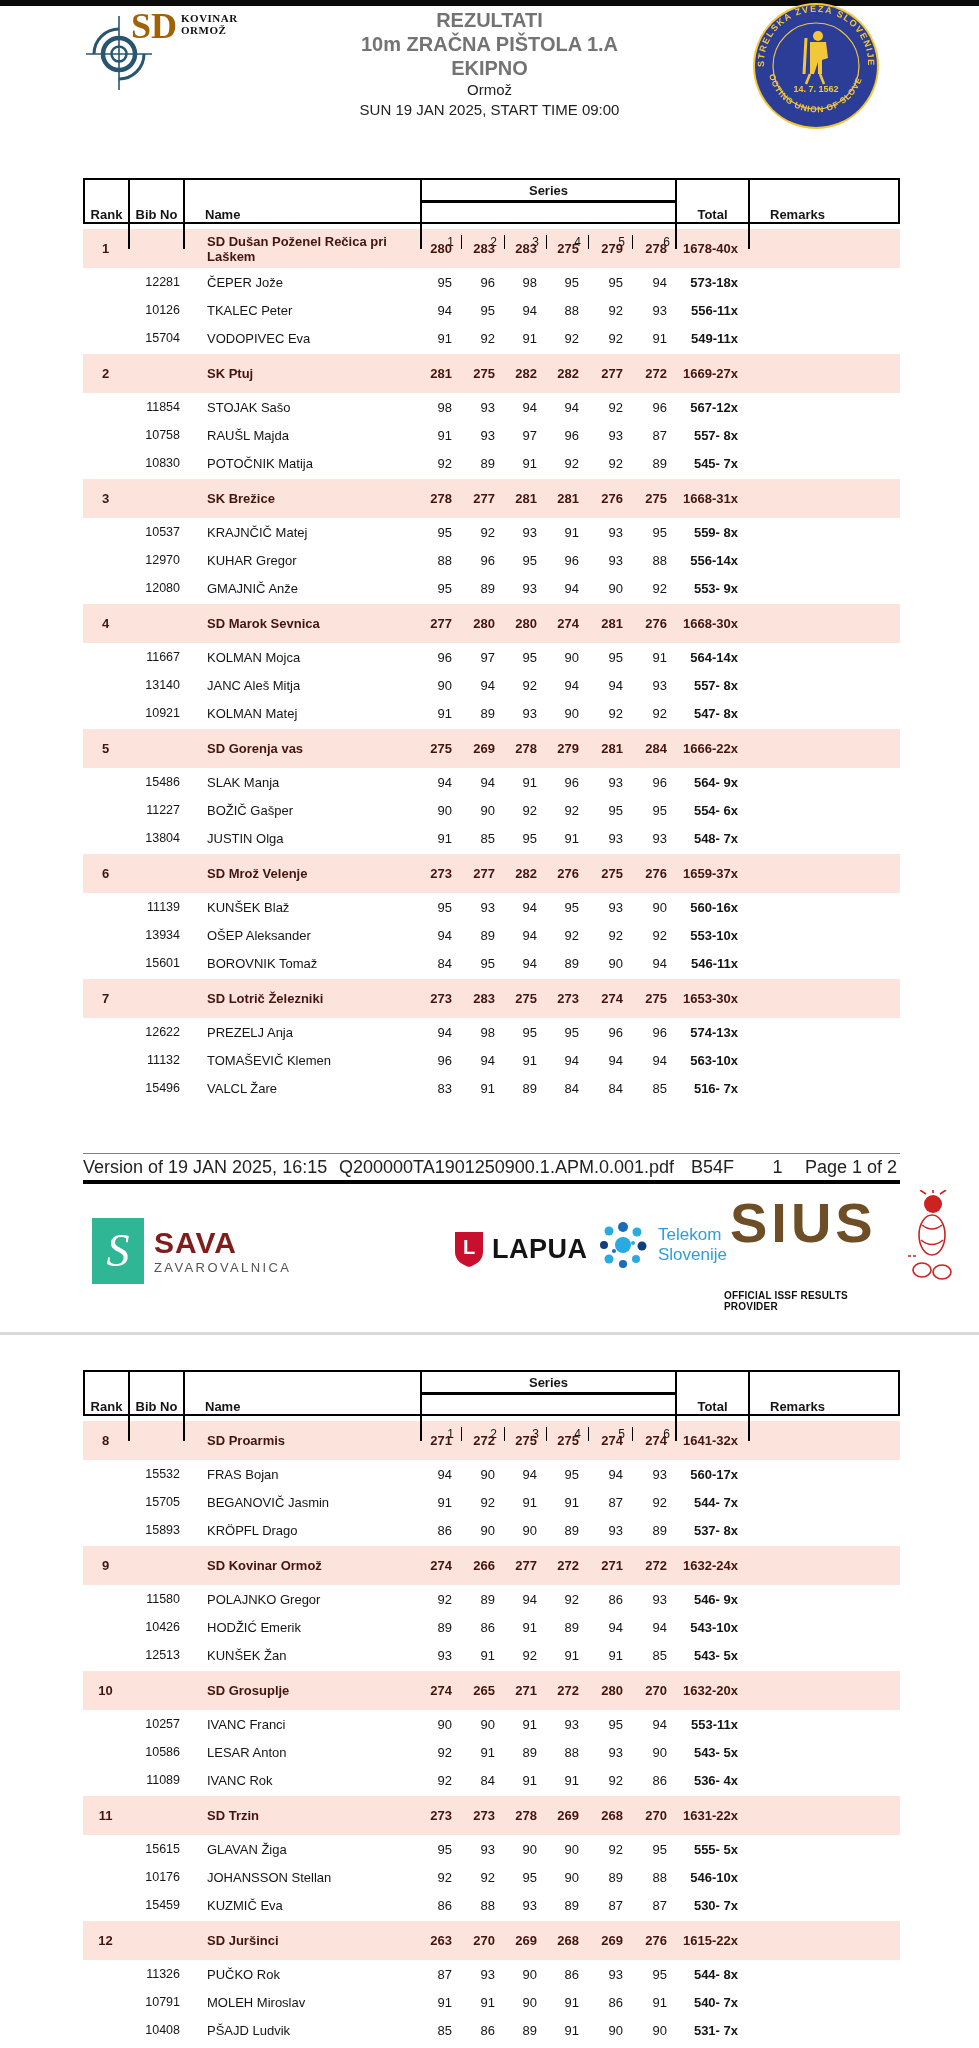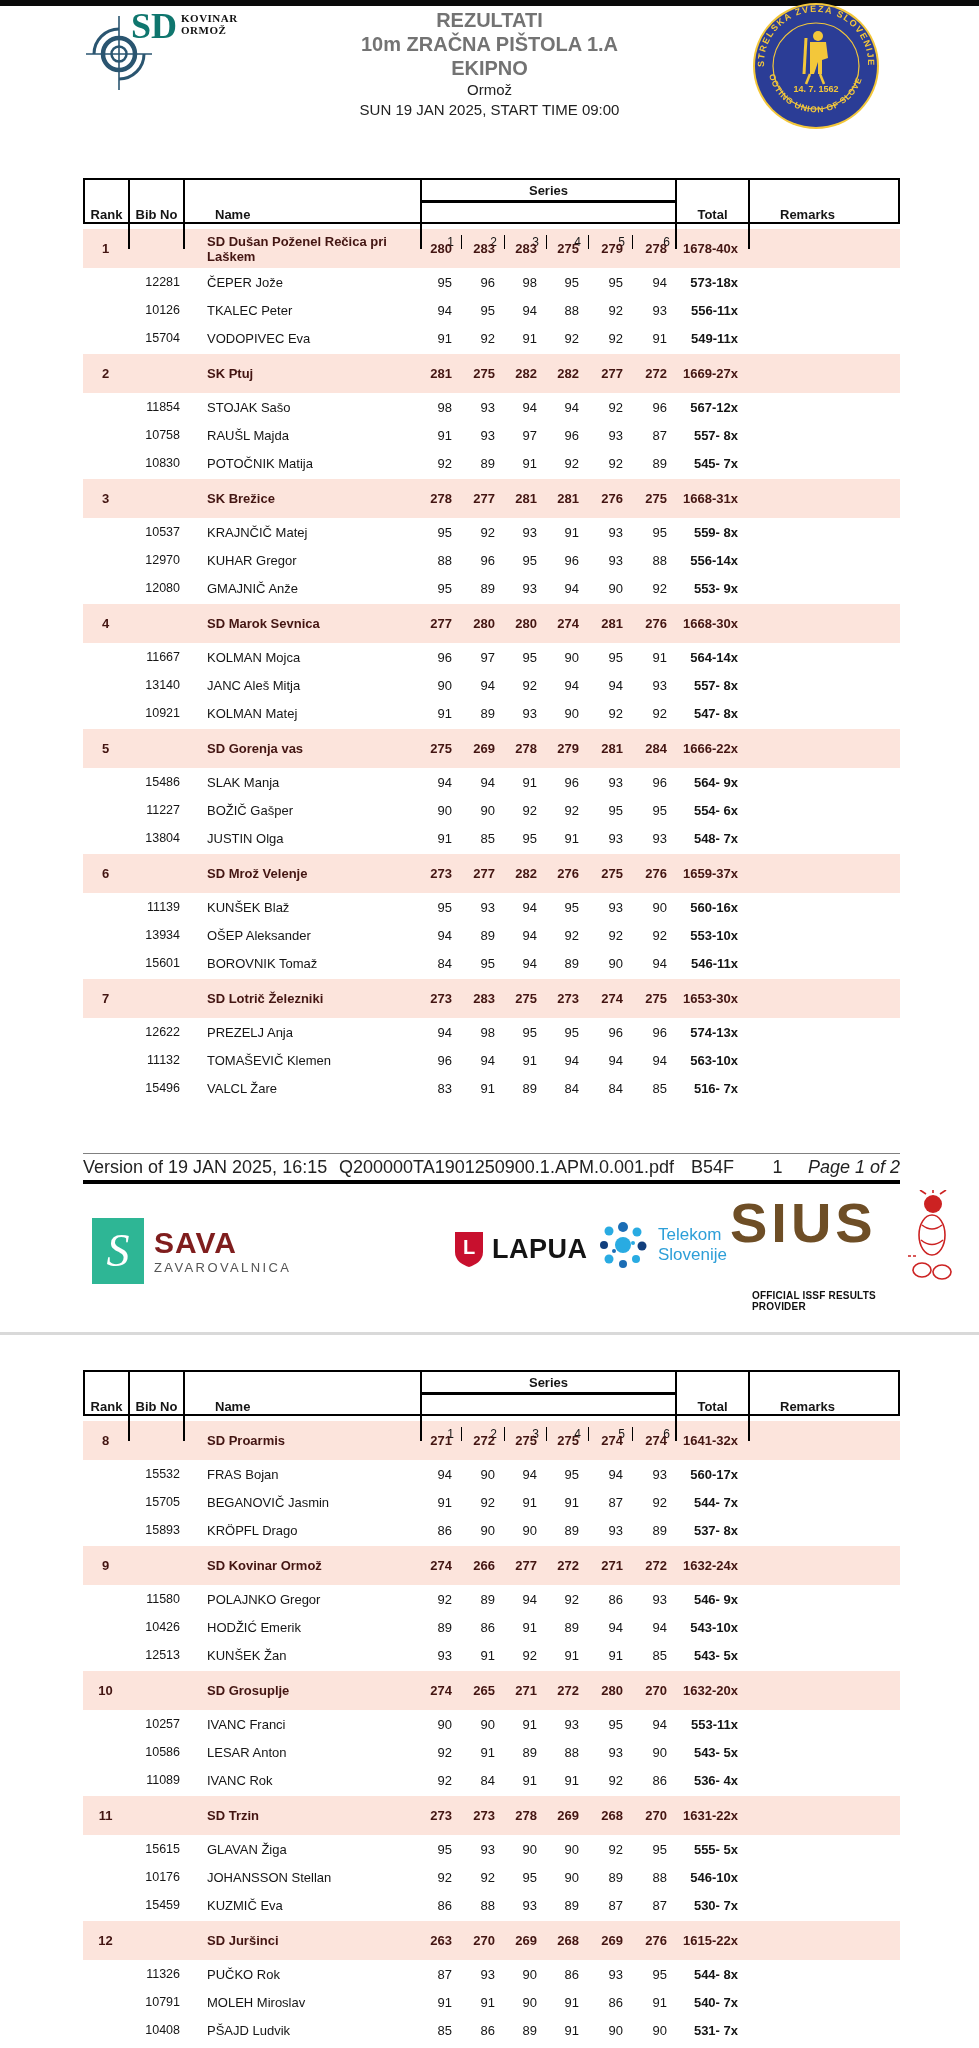--- a/index.html
+++ b/index.html
@@ -7,34 +7,34 @@
     width:979px;height:2048px;position:relative;background:#fff;
     font-family:"Liberation Sans","DejaVu Sans",sans-serif;color:#151515;
     overflow:hidden;
   }
   .abs{position:absolute;}
   #top-bar{left:0;top:0;width:979px;height:6px;background:#0a0a0a;}
 
   
   #org-logo-icon{left:86px;top:14px;}
   #org-logo-text{left:131px;top:10px;display:flex;align-items:flex-start;}
-  .sd-big{font-family:"Liberation Serif","DejaVu Serif",serif;font-size:36px;font-weight:bold;line-height:32px;color:#0f766e;}
+  .sd-big{font-family:"Liberation Serif","DejaVu Serif",serif;font-size:36px;font-weight:bold;line-height:32px;color:#a16207;}
   .org-lines{margin-left:4px;margin-top:3px;font-family:"Liberation Serif","DejaVu Serif",serif;font-weight:bold;font-size:11px;line-height:11.5px;letter-spacing:.5px;color:#111;}
   #title-block{left:0;top:8px;width:979px;text-align:center;}
   .t-main{font-size:20px;font-weight:bold;line-height:24px;color:#737373;}
   .t-sub{font-size:15px;line-height:20px;color:#222;}
   #fed-badge{left:752px;top:2px;}
 
   
   .rtable{left:83px;width:817px;}
   #table1{top:178px;}
   #table2{top:1370px;}
   .thead{display:grid;grid-template-columns:45px 55px 237px 255px 73px 150px;border:2px solid #000;height:46px;box-sizing:border-box;background:#fff;}
   .th{border-right:2px solid #000;display:flex;align-items:center;justify-content:center;font-weight:bold;font-size:13px;}
-  .th.l{justify-content:flex-start;padding-left:6px;margin-left:24px;}
+  .th.l{justify-content:flex-start;padding-left:20px;}
   .th:last-child{border-right:none;}
   .sgroup{border-right:2px solid #000;display:flex;flex-direction:column;gap:32px;}
   .slabel{height:20px;display:flex;align-items:center;justify-content:center;font-weight:bold;font-size:13px;border-bottom:3px solid #000;}
   .snums{flex:1;display:grid;grid-template-columns:40px 43px 42px 42px 44px 44px;}
   .snums span{border-right:1px solid #000;display:flex;align-items:center;justify-content:flex-end;padding-right:7px;font-size:12px;box-sizing:border-box;}
   .snums span:last-child{border-right:none;}
 
   .rows{margin-top:5px;}
   .trow{display:grid;grid-template-columns:45px 55px 237px 40px 43px 42px 42px 44px 44px 73px 152px;align-items:center;font-size:13px;}
   .team-row{height:39px;background:#fce4dc;color:#431512;font-weight:bold;margin-top:2px;}
@@ -42,42 +42,42 @@
   .c-rank{text-align:center;}
   .c-bib{text-align:right;padding-right:3px;font-size:12.5px;}
   .c-name{padding-left:24px;line-height:15px;}
   .c-num{text-align:right;padding-right:8px;}
   .c-total{text-align:right;padding-right:10px;white-space:pre;font-weight:bold;}
 
   
   #page1-footer{left:83px;top:1153px;width:817px;border-top:1px solid #808080;border-bottom:4px solid #000;height:26px;
     display:grid;grid-template-columns:255px 1fr 75px 55px 95px;align-items:center;font-size:18px;color:#222;}
   #page1-footer .fc{text-align:center;}
-  #page1-footer .fr{text-align:right;font-style:italic;}
+  #page1-footer .fr{}
 
   
   #sponsors{left:88px;top:1190px;width:817px;height:138px;}
   .sp{position:absolute;}
   #sava-logo{left:4px;top:28px;display:flex;align-items:center;}
   .sava-sq{width:52px;height:66px;background:#2eb695;display:flex;align-items:center;justify-content:center;}
   .sava-s{font-family:"Liberation Serif","DejaVu Serif",serif;font-style:italic;font-size:46px;color:#fff;line-height:46px;}
   .sava-txt{margin-left:10px;}
   .sava-name{font-size:30px;font-weight:bold;letter-spacing:1px;color:#7f1d1d;line-height:30px;}
   .sava-sub{font-size:13px;letter-spacing:2.4px;color:#555;margin-top:2px;}
   #imagine-logo{left:182px;top:36px;width:160px;}
   .img-word{position:relative;font-size:27px;font-weight:bold;color:#d94f2b;line-height:27px;}
   .img-si{font-size:13px;color:#444;font-weight:bold;}
   .img-soft{text-align:right;font-size:9px;letter-spacing:2px;color:#c9825f;margin-top:0px;}
   #lapua-logo{left:365px;top:40px;display:flex;align-items:center;}
   .lapua-name{font-size:27px;font-weight:800;letter-spacing:.5px;color:#141414;margin-left:7px;}
   #telekom-logo{left:508px;top:28px;display:flex;align-items:center;}
   .tel-txt{margin-left:8px;font-size:17px;line-height:20px;color:#2d9fd8;}
   #sius-logo{left:642px;top:4px;width:175px;}
   .sius-name{font-size:56px;font-weight:bold;letter-spacing:4px;color:#6e4e26;line-height:58px;}
-  #sius-caption{left:664px;top:100px;width:180px;font-size:10px;font-weight:bold;color:#101010;letter-spacing:.2px;}
+  #sius-caption{left:636px;top:100px;width:180px;font-size:10px;font-weight:bold;color:#101010;letter-spacing:.2px;}
   #sius-mascot{left:818px;top:0px;}
 
   #page-separator{left:0;top:1332px;width:979px;height:3px;background:#d9d9d9;}
 </style>
 </head>
 <body>
 
 <div id="top-bar" class="abs"></div>
 
 <div id="title-block" class="abs">

